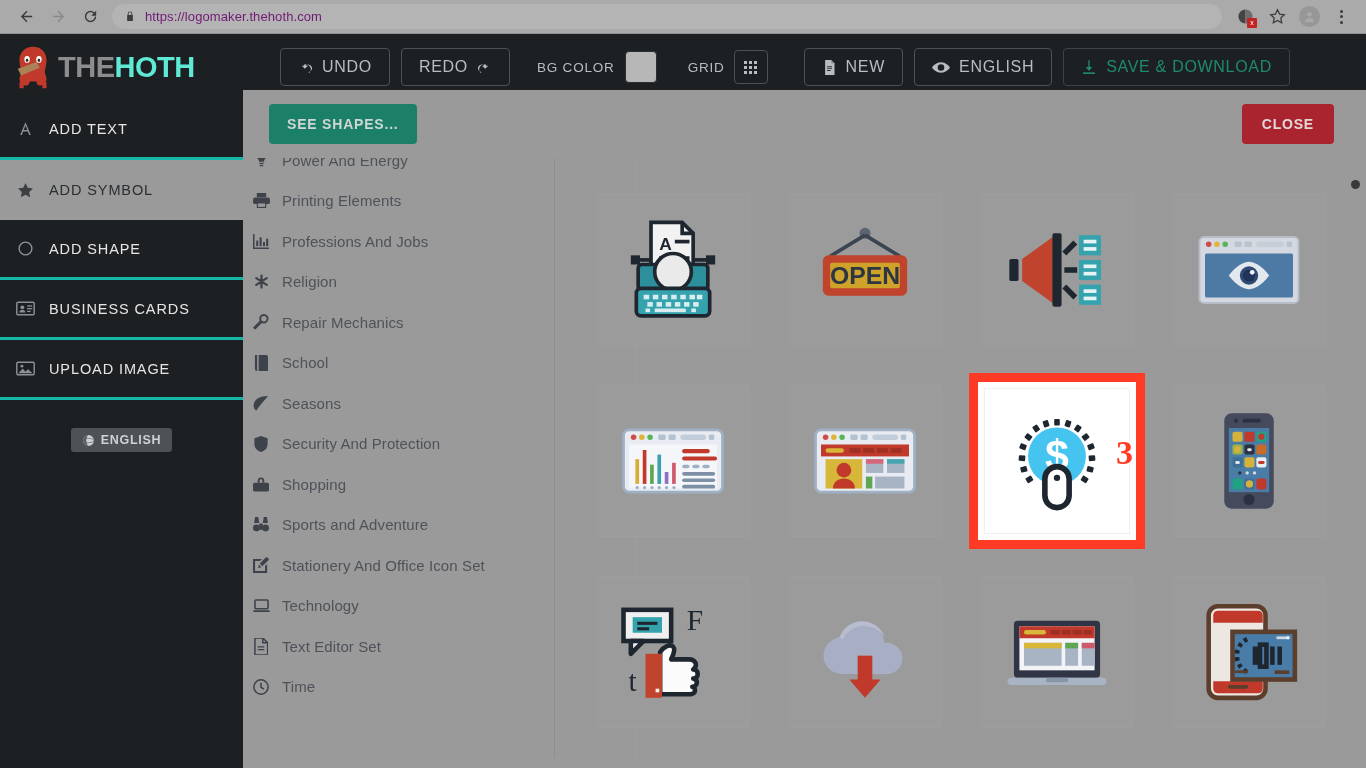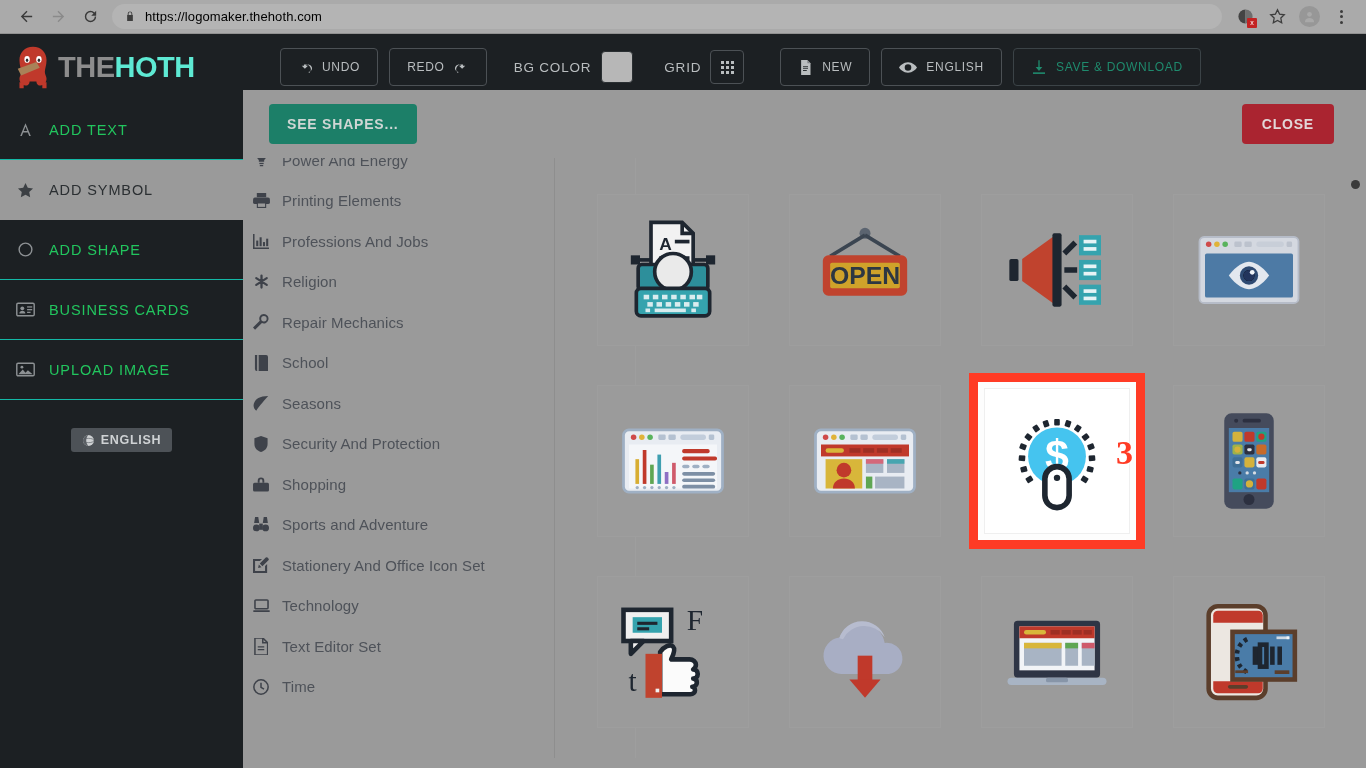--- a/index.html
+++ b/index.html
@@ -19,21 +19,21 @@
     width:32px; height:32px; display:flex; align-items:center; justify-content:center;
     color:#3a3a3a; font-size:17px; cursor:pointer; flex:0 0 auto;
   }
   .nav-btn.dim{ color:#8a8a8a; }
   .omnibox{
     flex:1; height:25px; background:#b4b4b4; border-radius:13px;
     display:flex; align-items:center; padding:0 12px; margin:0 8px 0 6px;
     max-width:1120px;
   }
   .lock-ico{ width:12px;height:13px; margin-right:9px; flex:0 0 auto; }
-  .url-text{ font-size:13px; color:#000000; letter-spacing:.1px; }
+  .url-text{ font-size:13px; color:#701a75; letter-spacing:.1px; }
   .chrome-right{ display:flex; align-items:center; gap:2px; margin-left:auto; }
   .cr-btn{ width:30px;height:30px; display:flex; align-items:center; justify-content:center; position:relative; cursor:pointer;}
   .ext-badge{
     position:absolute; right:3px; bottom:4px; width:10px;height:10px;
     background:#c32222; border-radius:1px; color:#fff; font-size:7px;
     display:flex;align-items:center;justify-content:center; line-height:1;
   }
   .avatar-circ{
     width:21px;height:21px;border-radius:50%;background:#979797;
     display:flex;align-items:center;justify-content:center;
@@ -54,21 +54,21 @@
   .logo-mascot{ width:38px;height:44px; margin-right:6px; flex:0 0 auto;}
   .logo-word{ font-size:29px; font-weight:bold; letter-spacing:-.5px; line-height:1;
               font-family:"Liberation Sans", sans-serif; }
   .logo-the{ color:#8d8d8d; }
   .logo-hoth{ color:#5eead4; }
 
   .tool-row{ display:flex; align-items:center; gap:11px; padding-left:37px;}
   .tbtn{
     border:1px solid #4c5155; border-radius:4px; height:38px;
     display:flex;align-items:center;justify-content:center;gap:9px;
-    padding:0 17px; color:#b9bdbf; font-size:12px; letter-spacing:.7px;
+    padding:0 17px; color:#b9bdbf; font-size:16px; letter-spacing:.7px;
     background:transparent; cursor:pointer; white-space:nowrap;text-align:center;
   }
   .tbtn.save{ color:#1f8a6d; border-color:#3b4347; }
   .bgcolor-group{ display:flex;align-items:center;gap:10px; margin-left:16px;}
   .bgcolor-label,.grid-label{ color:#b9bdbf; font-size:13.5px; letter-spacing:.8px; }
   .swatch{ width:32px;height:32px;background:#b7b7b7;border-radius:4px;border:1px solid #2a2f32; cursor:pointer;}
   .grid-group{ display:flex;align-items:center;gap:9px; margin-left:20px;}
   .grid-btn{
     width:34px;height:34px;border:1px solid #4c5155;border-radius:4px;
     display:flex;align-items:center;justify-content:center;cursor:pointer;
@@ -77,22 +77,22 @@
   .grid-dots i{ width:3px;height:3px;background:#b9bdbf;display:block;}
   .spacer-16{ width:14px; }
 
   
   .sidebar{
     position:absolute;left:0;top:100px;width:243px;height:668px;
     background:#1c2023;
   }
   .side-item{
     height:60px; display:flex; align-items:center; padding-left:14px; gap:13px;
-    color:#22c55e; font-size:14.5px; letter-spacing:.9px; cursor:pointer;
-    border-bottom:1px solid #14b8a6;
+    color:#e5e5e5; font-size:14.5px; letter-spacing:.9px; cursor:pointer;
+    border-bottom:3px solid #14b8a6;
   }
   .side-item.active{ background:#9a9a9a; color:#2b2f32; border-bottom:none;}
   .side-ico{ width:22px;height:22px;display:flex;align-items:center;justify-content:center;flex:0 0 auto;}
   .lang-wrap{ display:flex; justify-content:center; padding-top:28px;font-weight:bold;}
   .lang-btn{
     background:#4d5257; color:#cfd2d4; font-size:12.5px; letter-spacing:.7px;
     padding:5px 11px; border-radius:3px; display:flex;align-items:center;gap:6px;
     cursor:pointer;
   }
 

